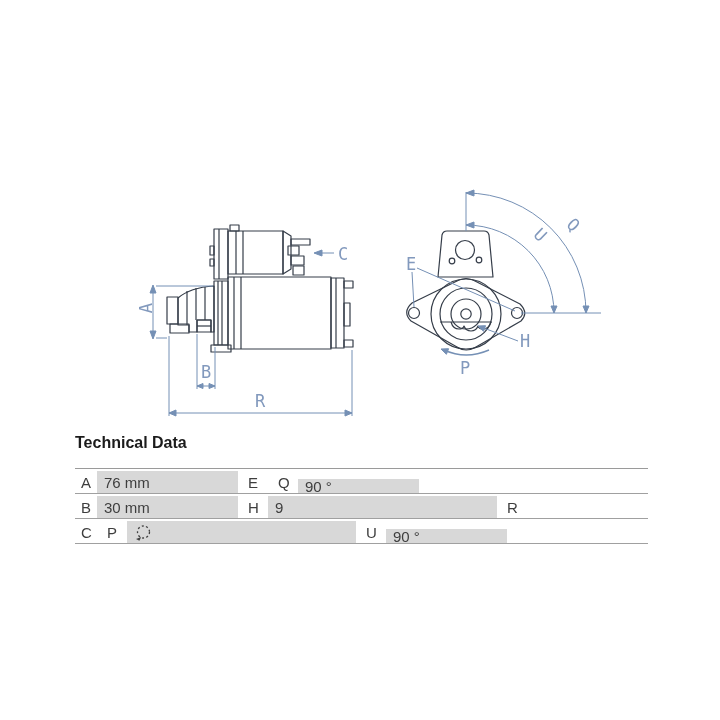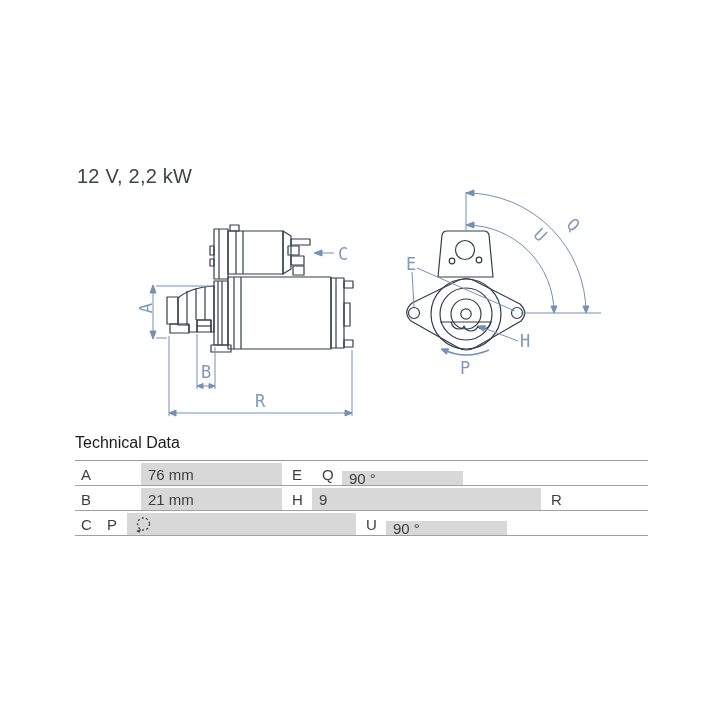--- a/index.html
+++ b/index.html
@@ -9,45 +9,44 @@
   .spec-line {
     position:absolute; left:77px; top:165px;
     font-size:20px; font-weight:400; color:#40454b; letter-spacing:0.2px;
   }
 
   .drawing { position:absolute; left:0; top:0; }
 
   
   .tech-table { position:absolute; left:75px; top:434px; width:573px; }
   .t-title {
-    font-size:16px; font-weight:normal; color:#1b1b1b;
-    padding-bottom:8px; border-bottom:1px solid #9a9a9a;
+    font-size:16px; font-weight:bold; color:#1b1b1b;
+    padding-bottom:16px; border-bottom:1px solid #9a9a9a;
   }
   .t-row { display:flex; align-items:stretch; height:23px; margin-top:2px; border-bottom:1px solid #a0a0a0; }
   .t-key, .t-val { display:flex; align-items:center; font-size:15px; color:#3e3e3e; }
   .t-key { background:#ffffff; }
   .t-val { background:#d8d8d8; }
   .k1 { width:22px;  padding-left:6px; }
-  .v1 { width:141px; padding-left:7px;margin-left:44px; }
+  .v1 { width:141px; padding-left:7px; }
   .k2 { width:30px;  padding-left:10px; }
   .v2 { width:229px; padding-left:7px; }
   .k3 { width:30px;  padding-left:10px; }
   .v3 { width:121px; padding-left:7px;margin-top:8px; }
 
   .dimtext {
     font-family:"DejaVu Sans Mono", monospace;
     font-size:17px; fill:#8299bd;
   }
 </style>
 </head>
 <body>
 
 <div class="stage">
 
-  <div class="spec-line">12 V, 2,2 kW</div>
 
   <svg class="drawing" width="720" height="450" viewBox="0 0 720 450">
 
     <g fill="none" stroke="#353d49" stroke-width="1.2" stroke-linejoin="round">
 
       <rect x="230" y="225" width="9" height="6"></rect>
       <rect x="214" y="229" width="14" height="50"></rect>
       <line x1="219" y1="229" x2="219" y2="279"></line>
       <rect x="210" y="246" width="4" height="9"></rect>
       <rect x="210" y="259" width="4" height="7"></rect>
@@ -166,21 +165,21 @@
     <div class="t-row">
       <div class="t-key k1">A</div>
       <div class="t-val v1">76 mm</div>
       <div class="t-key k2">E</div>
       <div class="t-key k3">Q</div>
       <div class="t-val v3">90 °</div>
     </div>
 
     <div class="t-row">
       <div class="t-key k1">B</div>
-      <div class="t-val v1">21 mm</div>
+      <div class="t-val v1">30 mm</div>
       <div class="t-key k2">H</div>
       <div class="t-val v2">9</div>
       <div class="t-key k3">R</div>
     </div>
 
     <div class="t-row">
       <div class="t-key k1">C</div>
       <div class="t-key k2">P</div>
       <div class="t-val v2">
         <svg width="18" height="17" viewBox="0 0 18 17">

